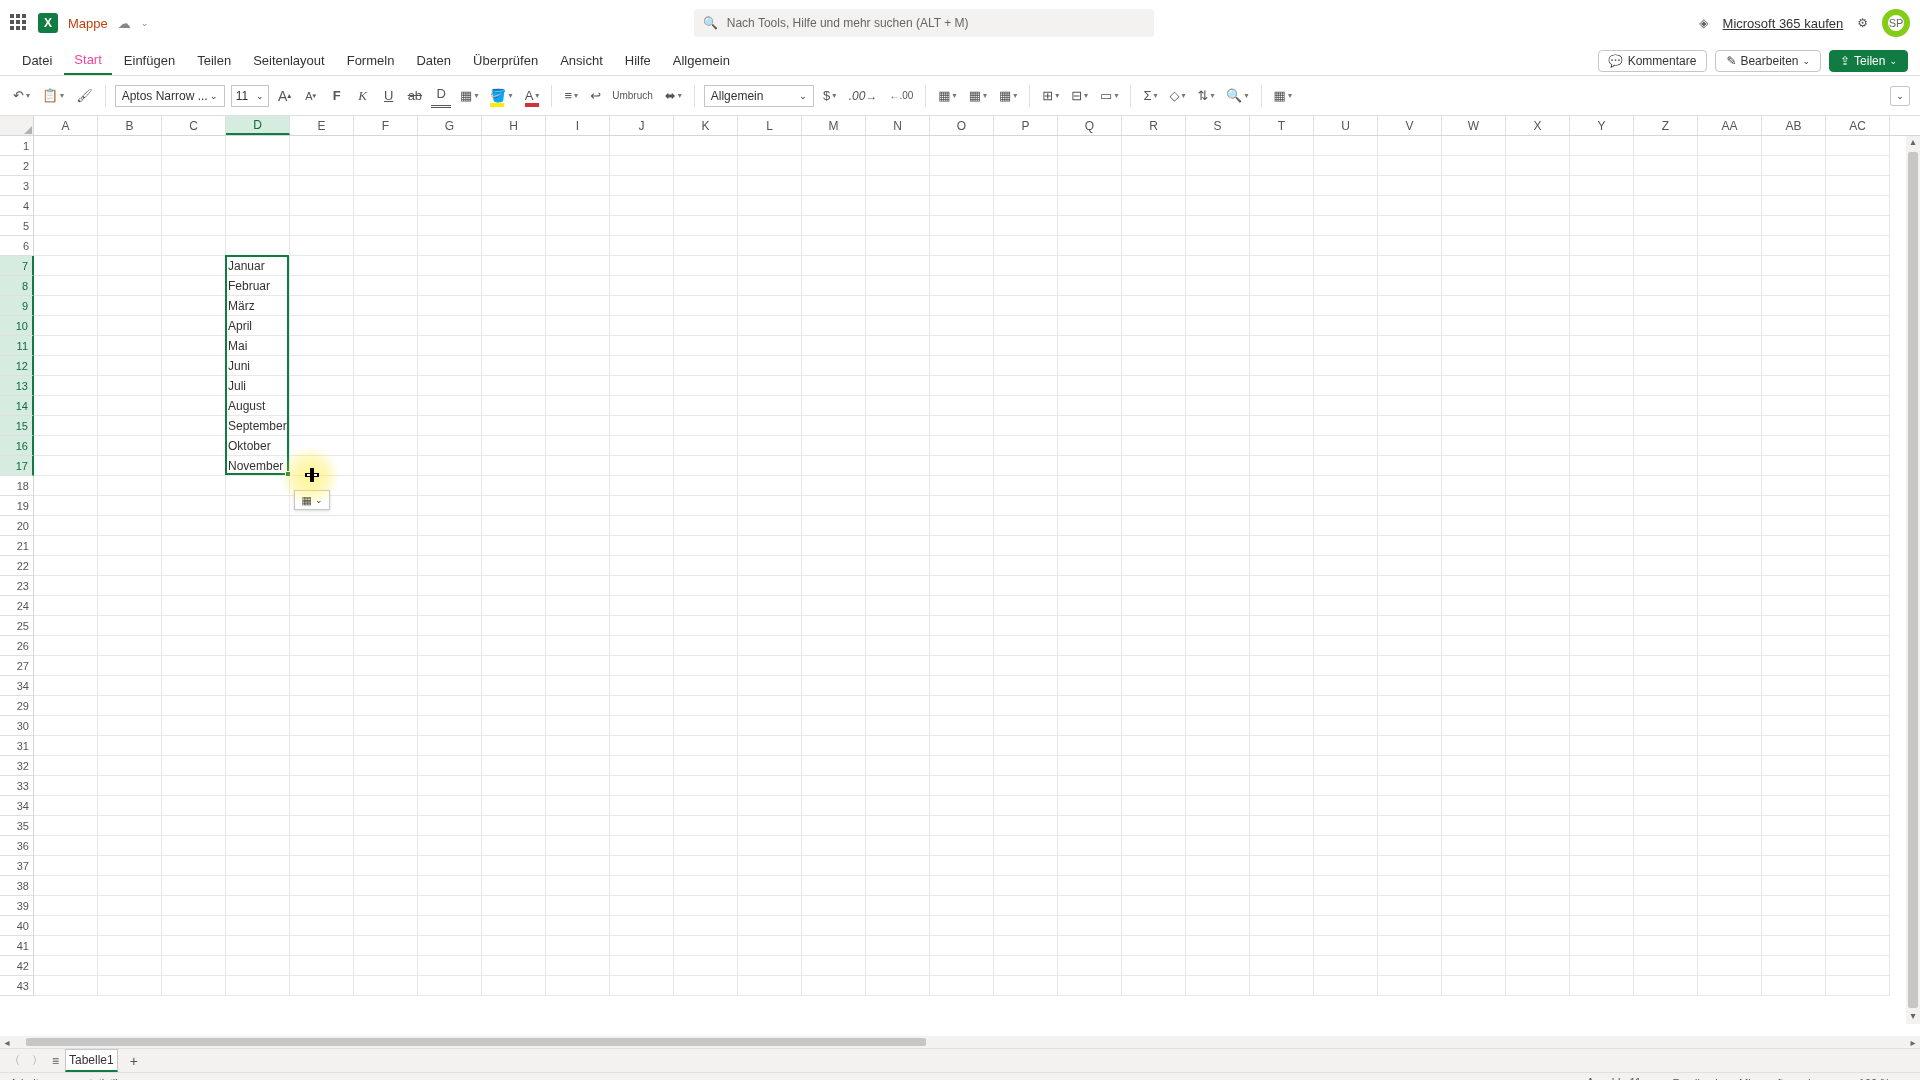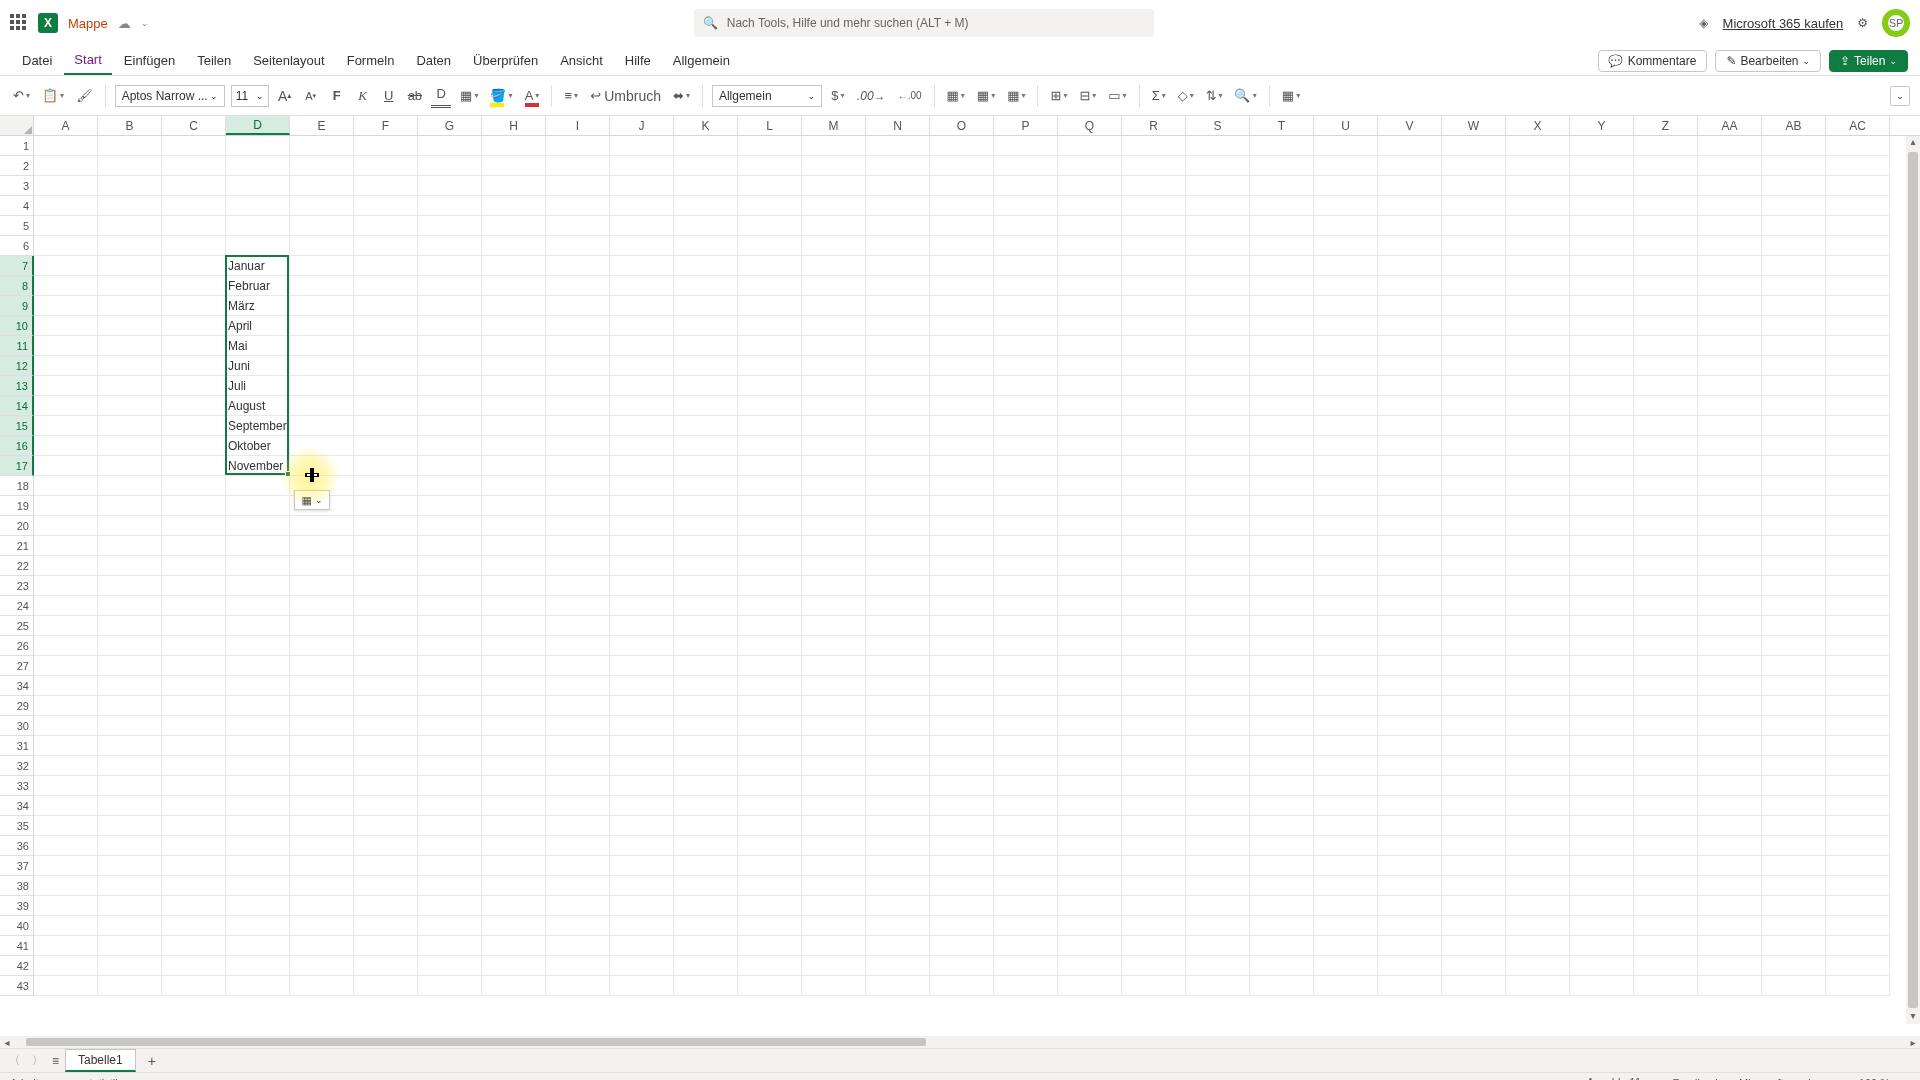--- a/index.html
+++ b/index.html
@@ -18,21 +18,21 @@
 .titlebar .right { display:flex; align-items:center; gap:14px;}
 .diamond-icon { color:#666;}
 .buy-link { font-size:13px; color:#333; text-decoration:underline;}
 .gear-icon, .avatar { color:#555;}
 .avatar { width:28px; height:28px; border-radius:50%; border:6px solid #84cc16; display:flex; align-items:center; justify-content:center; font-size:11px; color:#666;}
 
 
 .menubar { height: 30px; display:flex; align-items:center; padding: 0 12px; gap: 2px; font-size:13px; border-bottom: 1px solid #e1dfdd; justify-content:space-between;}
 .menubar .tabs { display:flex; gap:2px; align-items:flex-end; height:100%;}
 .menubar .tab { padding: 0 10px; height:100%; display:flex; align-items:center; cursor:pointer; color:#333;}
-.menubar .tab.active { color:#701a75; border-bottom:2px solid #107C41; font-weight:400;margin-top:44px;}
+.menubar .tab.active { color:#ec4899; border-bottom:2px solid #107C41; font-weight:400;margin-top:44px;}
 .menubar .actions { display:flex; gap:8px; align-items:center;}
 .pill { display:flex; align-items:center; gap:4px; padding:3px 10px; border:1px solid #c8c6c4; border-radius:4px; font-size:12px; background:#fff; cursor:pointer;}
 .pill.green { background:#107C41; color:#fff; border-color:#107C41;}
 
 
 .ribbon { height: 40px; background:#fff; border-bottom:1px solid #e1dfdd; display:flex; align-items:center; padding:0 10px; gap:6px;}
 .rbtn { height:24px; min-width:20px; display:flex; align-items:center; justify-content:center; padding:0 3px; cursor:pointer; color:#555; position:relative; font-size:13px;}
 .rbtn .caret { font-size:8px; margin-left:2px; color:#777;}
 .sep { width:1px; height:22px; background:#e1dfdd; margin:0 3px;}
 .font-name { width:110px; height:22px; border:1px solid #c8c6c4; display:flex; align-items:center; padding:0 6px; font-size:12px; color:#333; justify-content:space-between;}
@@ -87,21 +87,21 @@
 
 .vscroll { position:absolute; right:0; top:136px; bottom:56px; width:14px; background:#f3f2f1; display:flex; flex-direction:column; align-items:center;}
 .vscroll .arrow { height:14px; font-size:10px; color:#666;}
 .vscroll .track { flex:1; width:10px; position:relative;}
 .vscroll .thumb { position:absolute; top:2px; width:10px; height:calc(100% - 4px); background:#c8c6c4; border-radius:2px;}
 
 
 .sheettabs { height:24px; background:#f3f2f1; display:flex; align-items:center; padding:0 6px; gap:6px; border-top:1px solid #e1dfdd;}
 .sheet-nav { color:#888; font-size:11px; padding:0 3px; cursor:pointer;}
 .sheet-menu { color:#555; cursor:pointer;}
-.sheet-tab { background:#fff; padding:3px 12px; border:1px solid #c8c6c4; border-bottom:2px solid #107C41; font-size:12px; cursor:pointer;}
+.sheet-tab { background:#fff; padding:3px 3px; border:1px solid #c8c6c4; border-bottom:2px solid #107C41; font-size:12px; cursor:pointer;}
 .sheet-add { font-size:14px; color:#555; cursor:pointer; padding:0 6px;}
 
 
 .statusbar { height:20px; background:#f3f2f1; display:flex; align-items:center; padding:0 10px; font-size:11px; color:#555; justify-content:space-between; border-top:1px solid #e1dfdd;}
 .statusbar .right { display:flex; align-items:center; gap:16px;}
 .zoom { display:flex; align-items:center; gap:6px;}
 .zoom .btn { cursor:pointer; width:14px; text-align:center;}
 </style>
 </head>
 <body>
@@ -192,21 +192,21 @@
   <div class="rbtn underline">U</div>
   <div class="rbtn strike">ab</div>
   <div class="rbtn" style="border-bottom:3px double #555; padding-bottom:2px;">D</div>
   <div class="rbtn">▦<span class="caret">▾</span></div>
   <div class="rbtn" style="position:relative;">🪣<div class="fill-swatch"></div><span class="caret">▾</span></div>
   <div class="rbtn" style="position:relative;">A<div class="font-swatch"></div><span class="caret">▾</span></div>
   <div class="sep"></div>
   <div class="rbtn">≡<span class="caret">▾</span></div>
   <div class="rbtn">
       <span>↩</span>
-      <span style="font-size:14px; margin-left:3px;">Umbruch</span>
+      <span style="font-size:10px; margin-left:11px;">Umbruch</span>
     </div>
   <div class="rbtn">⬌<span class="caret">▾</span></div>
   <div class="sep"></div>
   <div class="numfmt">
       <span>Allgemein</span>
       <span style="font-size:9px;">⌄</span>
     </div>
   <div class="rbtn">$<span class="caret">▾</span></div>
   <div class="rbtn" style="font-size:12px;font-style:italic;">.00→</div>
   <div class="rbtn" style="font-size:10px;">←.00</div>

